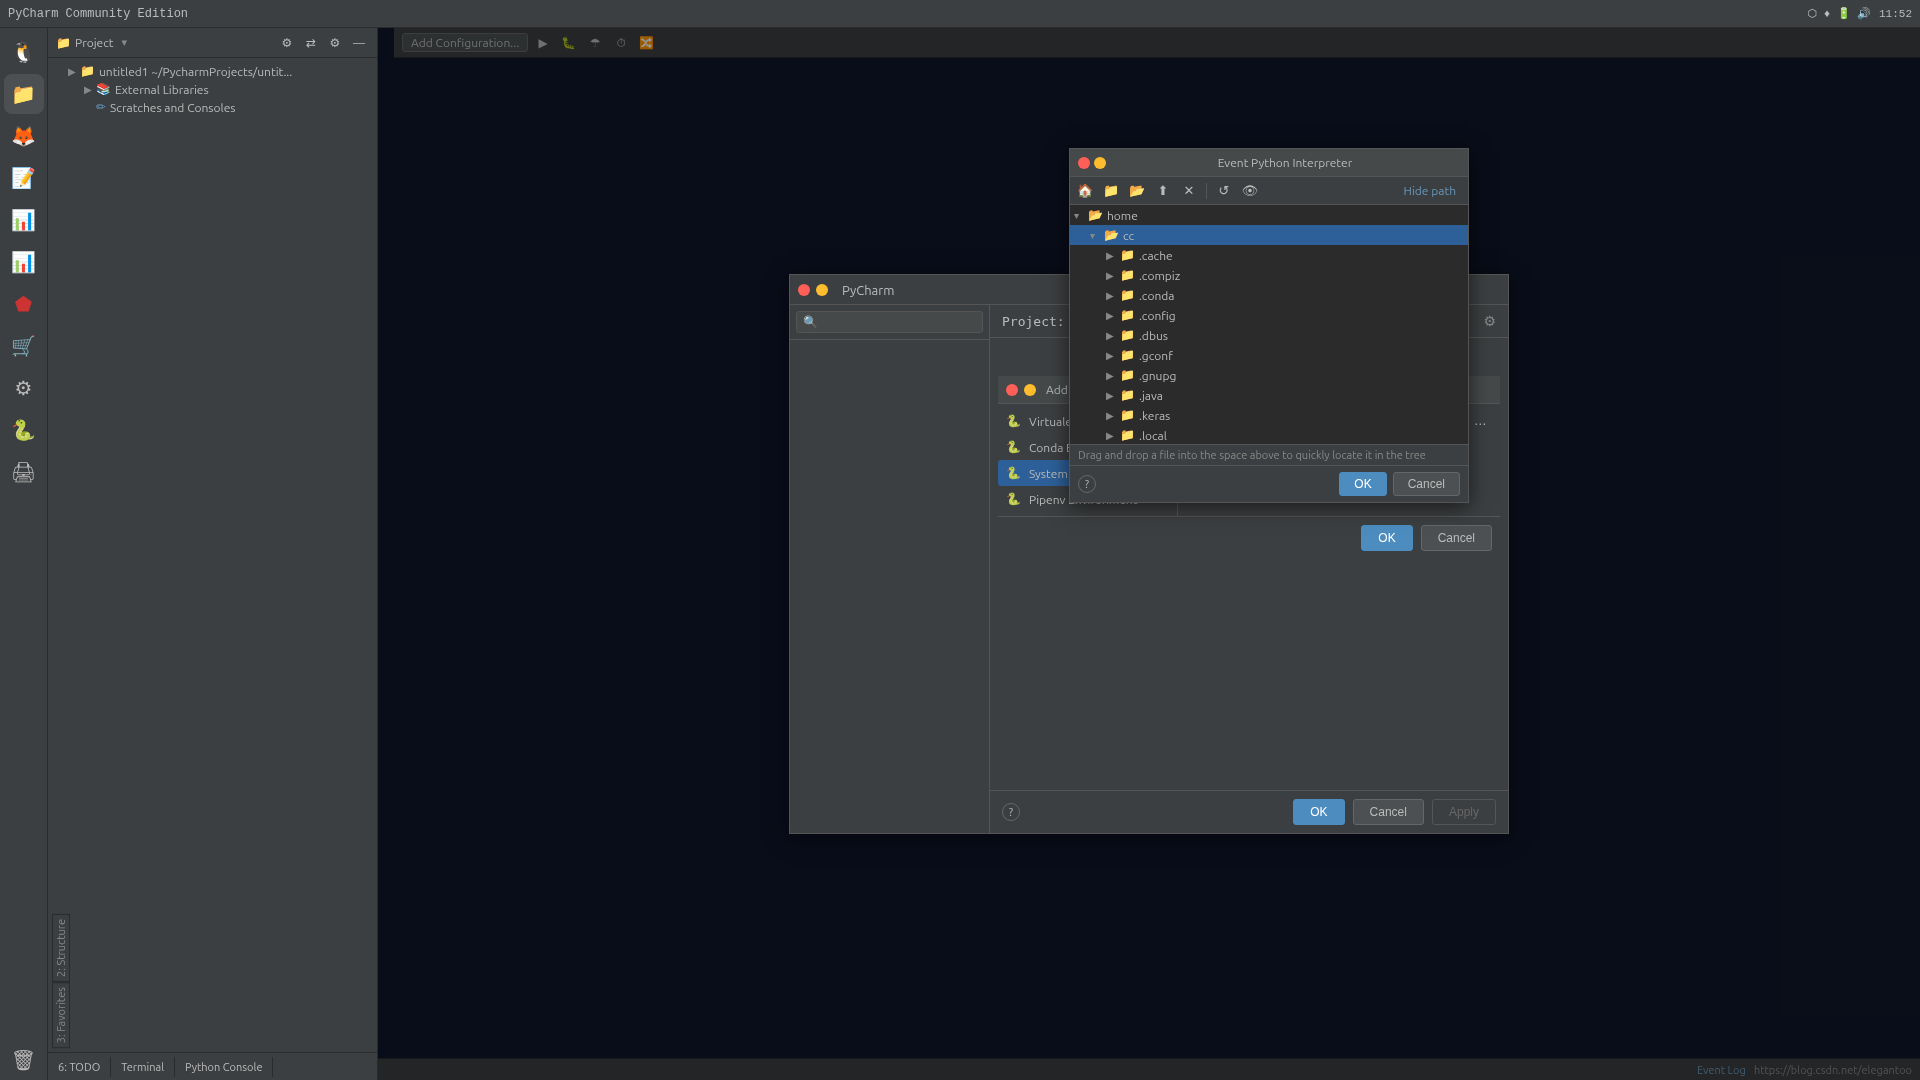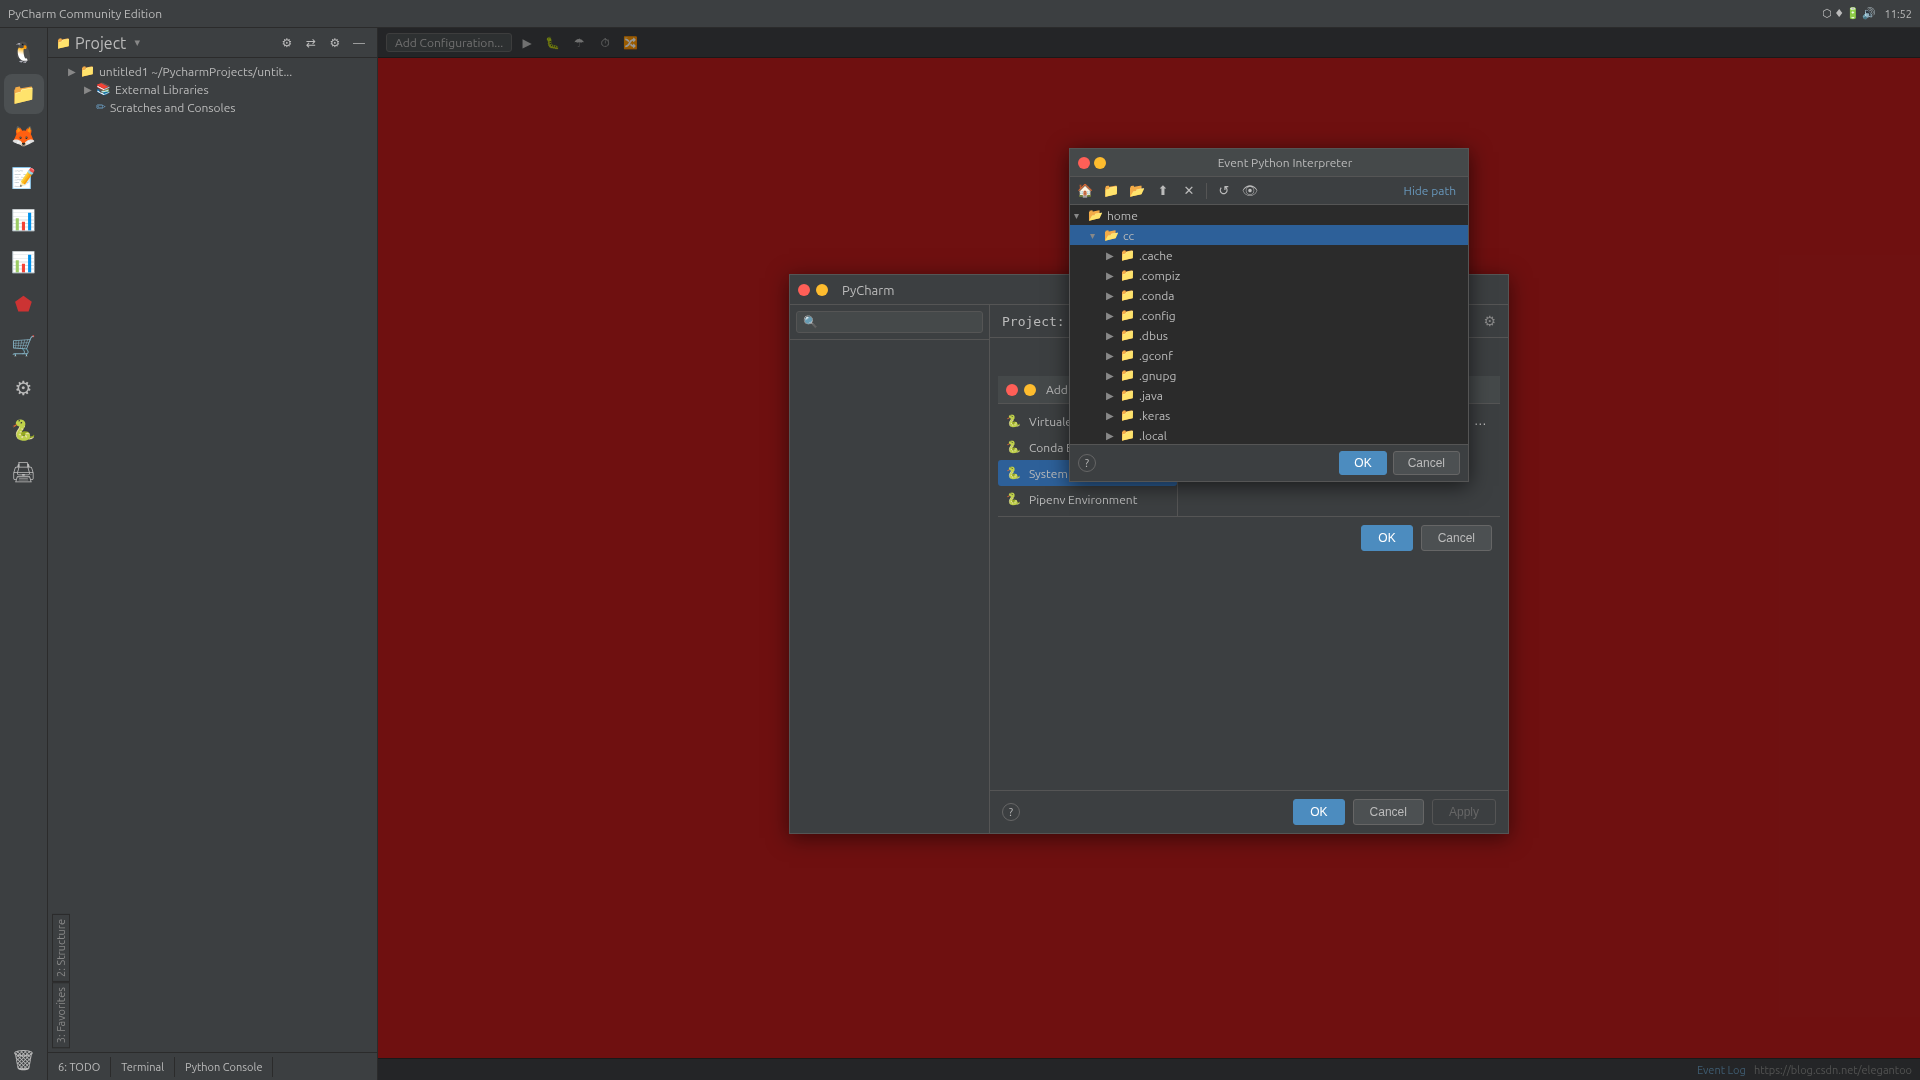--- a/index.html
+++ b/index.html
@@ -15,20 +15,21 @@
     }
 
     
     #titlebar {
       background: #3c3f41;
       height: 28px;
       display: flex;
       align-items: center;
       padding: 9px 8px;
       border-bottom: 1px solid #2b2b2b;
+      font-family: Liberation Mono, monospace;
     }
     #titlebar-right {
       margin-left: auto;
       display: flex;
       align-items: center;
       gap: 8px;
       font-size: 11px;
       color: #bbbbbb;
     }
 
@@ -139,24 +140,25 @@
       font-size: 11px;
       color: #bbbbbb;
       cursor: pointer;
       background: #3c3f41;
       border: 1px solid #2b2b2b;
     }
 
     
     #content-area {
       flex: 1;
-      background: #b91c1c;
+      background: #0f172a;
       display: flex;
       flex-direction: column;
       position: relative;
+      padding-left: 16px;
     }
 
     
     #run-toolbar {
       height: 30px;
       background: #3c3f41;
       display: flex;
       align-items: center;
       padding: 0 8px;
       gap: 4px;
@@ -487,21 +489,21 @@
     <div class="dock-icon">🛒</div>
     <div class="dock-icon">⚙</div>
     <div class="dock-icon" style="color:#4c8cbf;">🐍</div>
     <div class="dock-icon">🖨</div>
     <div class="dock-icon" style="margin-top:auto;">🗑</div>
   </div>
 
   <div id="project-panel">
     <div id="project-toolbar">
       <span style="color:#6897bb;">📁</span>
-      <span style="font-size:16px;">Project</span>
+      <span style="font-size:12px;">Project</span>
       <span style="margin-left:4px;font-size:11px;color:#888;">▾</span>
       <div style="margin-left:auto;display:flex;gap:4px;">
         <div class="toolbar-btn">⚙</div>
         <div class="toolbar-btn">⇄</div>
         <div class="toolbar-btn">⚙</div>
         <div class="toolbar-btn">—</div>
       </div>
     </div>
     <div id="project-tree">
       <div class="tree-item">
@@ -723,20 +725,23 @@
               <span>.keras</span>
             </div>
             <div class="si-tree-item">
               <span class="si-tree-indent" style="width: 32px;"></span>
               <span class="si-arrow">▶</span>
               <span class="si-folder">📁</span>
               <span>.local</span>
             </div>
           </div>
 
+        <div id="select-interp-hint">
+          <span>Drag and drop a file into the space above to quickly locate it in the tree</span>
+        </div>
 
         <div id="select-interp-footer">
           <div class="si-help">?</div>
           <div class="si-footer-btns">
             <button class="si-btn primary">OK</button>
             <button class="si-btn">Cancel</button>
           </div>
         </div>
       </div>
     </div>

